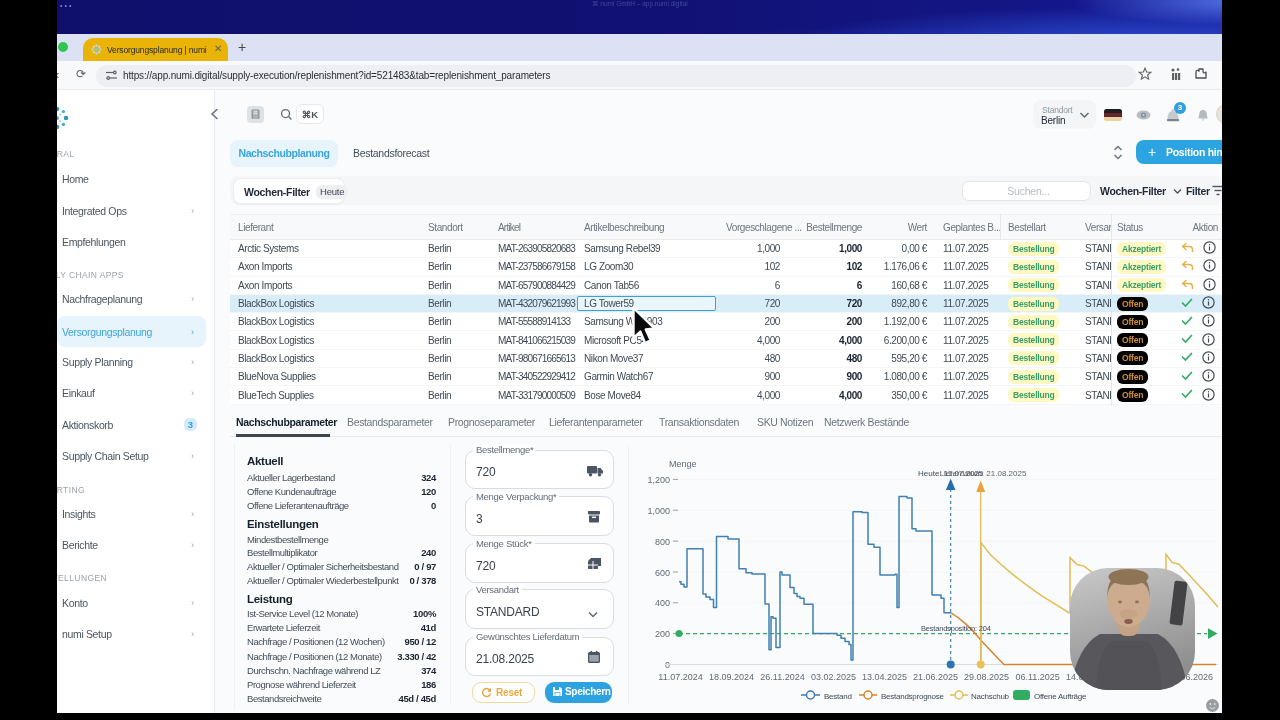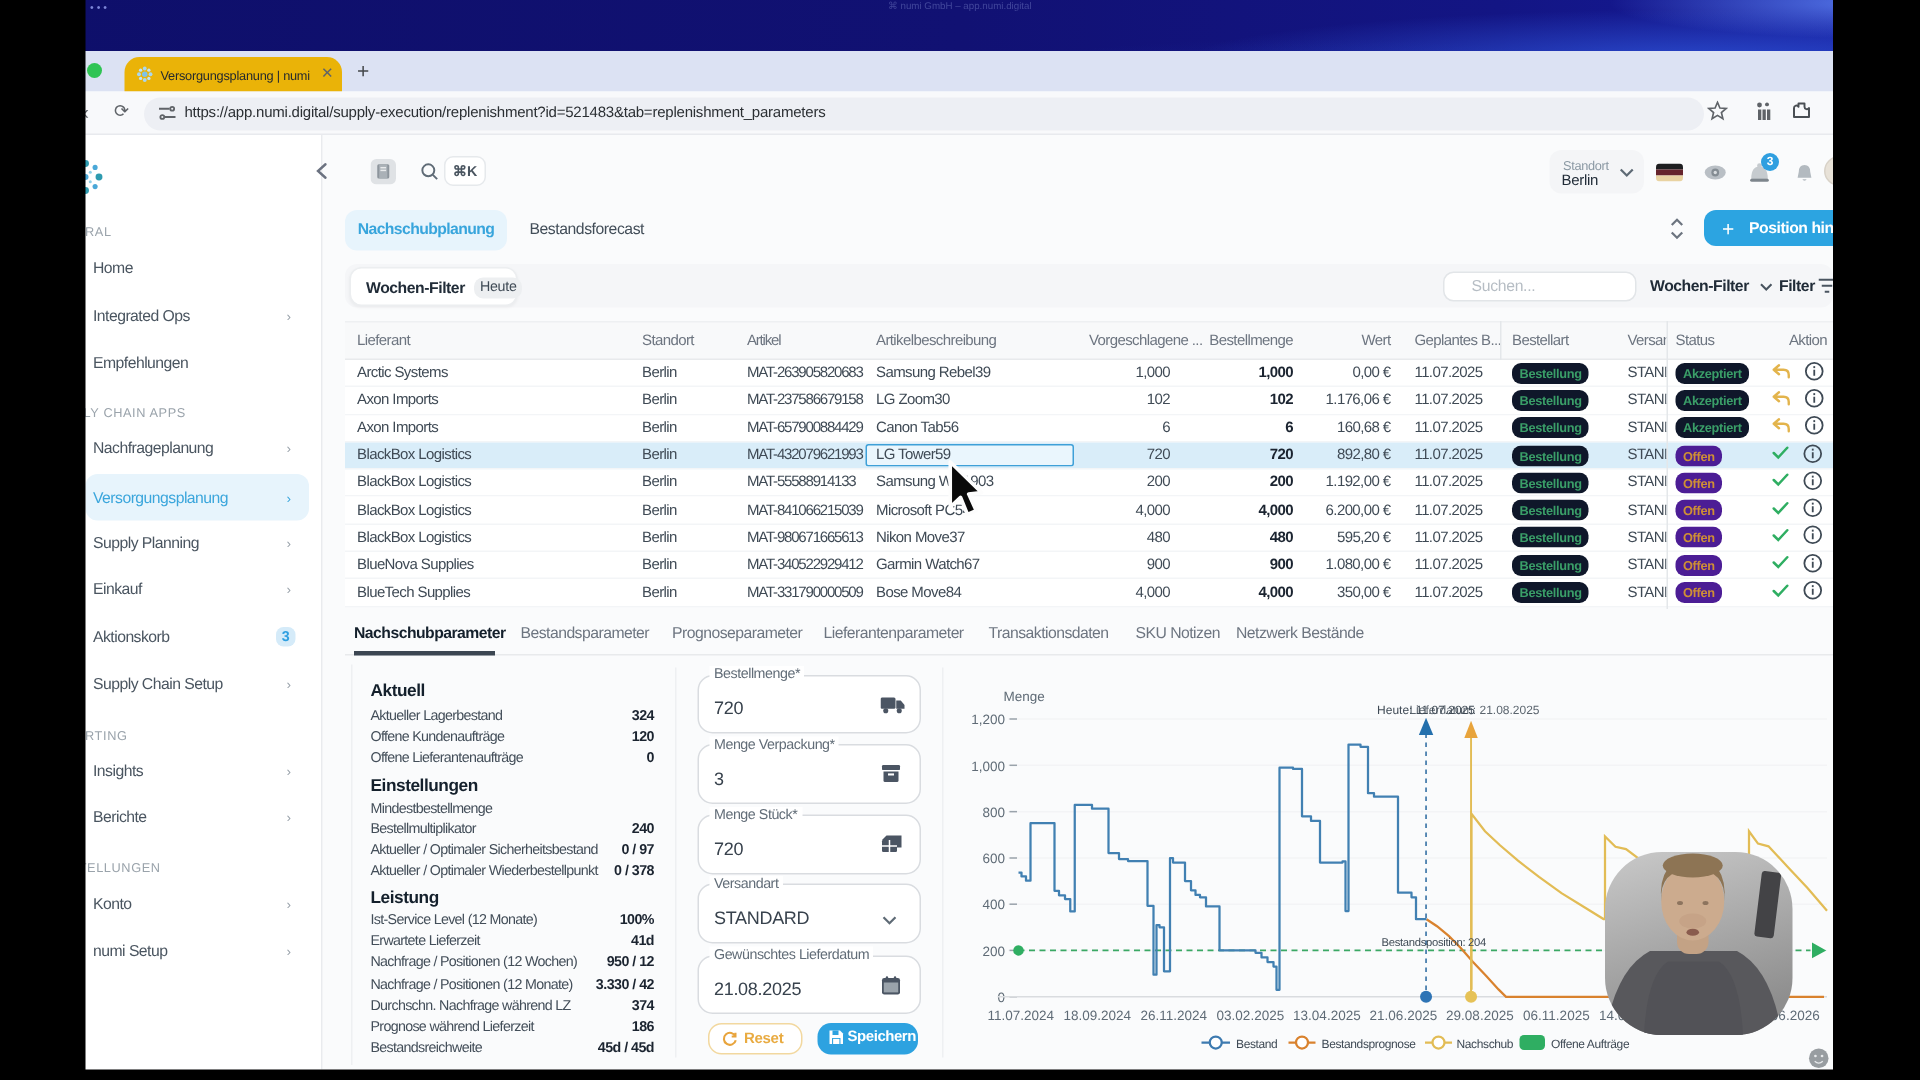--- a/index.html
+++ b/index.html
@@ -41,36 +41,36 @@
   
   .hicon { position:absolute; color:#5f6b76; }
   #standort { position:absolute; left:1033px; top:10px; width:63px; height:29px; background:#f4f5f7; border-radius:8px; }
   
   #ptab1 { position:absolute; left:230px; top:50px; width:108px; height:27px; background:#e7f4fc; border-radius:8px; color:#38a5dc; font-size:10.5px; letter-spacing:-0.4px; font-weight:bold; text-align:center; line-height:27px; }
   #ptab2 { position:absolute; left:353px; top:50px; color:#434e59; font-size:10.5px; letter-spacing:-0.3px; line-height:27px; }
   #addbtn { position:absolute; left:1136px; top:50px; width:110px; height:24px; background:#2ca4e1; border-radius:8px; color:#fff; font-size:10.5px; letter-spacing:-0.3px; font-weight:bold; line-height:24px; padding-left:12px; }
   
   #band { position:absolute; left:230px; top:86px; width:992px; height:29px; background:#f5f6f8; border-radius:8px; }
   #wfpill { position:absolute; left:3px; top:1.5px; width:112px; height:26px; background:#fff; border:1px solid #eceef0; border-radius:8px; box-shadow:0 1px 2px rgba(0,0,0,.04); }
-  #search { position:absolute; left:732px; top:5px; width:129px; height:20px; background:#fff; border:1px solid #e2e5e8; border-radius:7px; color:#b6bdc4; font-size:10.5px; letter-spacing:-0.2px; line-height:18px; padding-left:18px; }
+  #search { position:absolute; left:732px; top:5px; width:129px; height:20px; background:#fff; border:1px solid #e2e5e8; border-radius:7px; color:#b6bdc4; font-size:10.5px; letter-spacing:-0.2px; line-height:18px; padding-left:4px;text-align:center; }
   
   #tbl { position:absolute; left:230px; top:124px; width:992px; font-size:10px; letter-spacing:-0.4px; color:#3f4a55; }
   .trow > div { white-space:nowrap; overflow:hidden; }
   .trow { display:flex; height:18.3px; align-items:center; border-bottom:1px solid #f3f5f7; background:#fff; }
   .thead { height:26px; background:#f8f9fa; color:#6d7580; border-top:1px solid #eef0f2; border-bottom:1px solid #e8eaec; }
   .c1{width:190px;padding-left:8px;} .c2{width:70px;padding-left:8px;} .c3{width:86px;padding-left:8px;letter-spacing:-0.8px;}
   .c4{width:150px;padding-left:8px;} .c5{width:80px;text-align:right;padding-right:26px;}
   .c6{width:64px;text-align:right;padding-right:8px;font-weight:bold;color:#1b2430;}
   .c7{width:65px;text-align:right;padding-right:8px;} .c8{width:65px;padding-left:8px;}
   .c9{width:77px;padding-left:8px;} .c10{width:34px;padding-left:8px;overflow:hidden;white-space:nowrap;}
   .c11{width:59px;padding-left:6px;} .c12{width:52px;display:flex;align-items:center;}
   .thead .c6{font-weight:normal;color:#6d7580;}
   .badge { display:inline-block; padding:2px 5px; border-radius:6px; font-size:8.5px; letter-spacing:-0.2px; font-weight:bold; }
-  .bg-green { background:#0f172a; color:#3a9e68; }
-  .bg-orange { background:#4c1d95; color:#cf8f35; }
+  .bg-green { background:#fef9c3; color:#3a9e68; }
+  .bg-orange { background:#000000; color:#cf8f35; }
   .hl { background:#d9edf9; }
   
   .btab { position:absolute; top:326px; font-size:10.5px; letter-spacing:-0.35px; color:#6d7580; white-space:nowrap; }
   
   .shead { position:absolute; left:247px; font-size:11.5px; letter-spacing:-0.3px; font-weight:bold; color:#14202c; }
   .srow { position:absolute; left:247px; width:189px; font-size:9.5px; letter-spacing:-0.45px; color:#434e59; white-space:nowrap; }
   .srow b { position:absolute; right:0; top:0; color:#1b2430; font-size:9.5px; letter-spacing:-0.35px; }
   
   .fbox { position:absolute; left:465px; width:149px; height:39.5px; border:1px solid #d9dce0; border-radius:10px; background:#fff; }
   .flab { position:absolute; left:473px; font-size:9.5px; letter-spacing:-0.3px; color:#626d78; background:#fff; padding:0 3px; z-index:2; }

